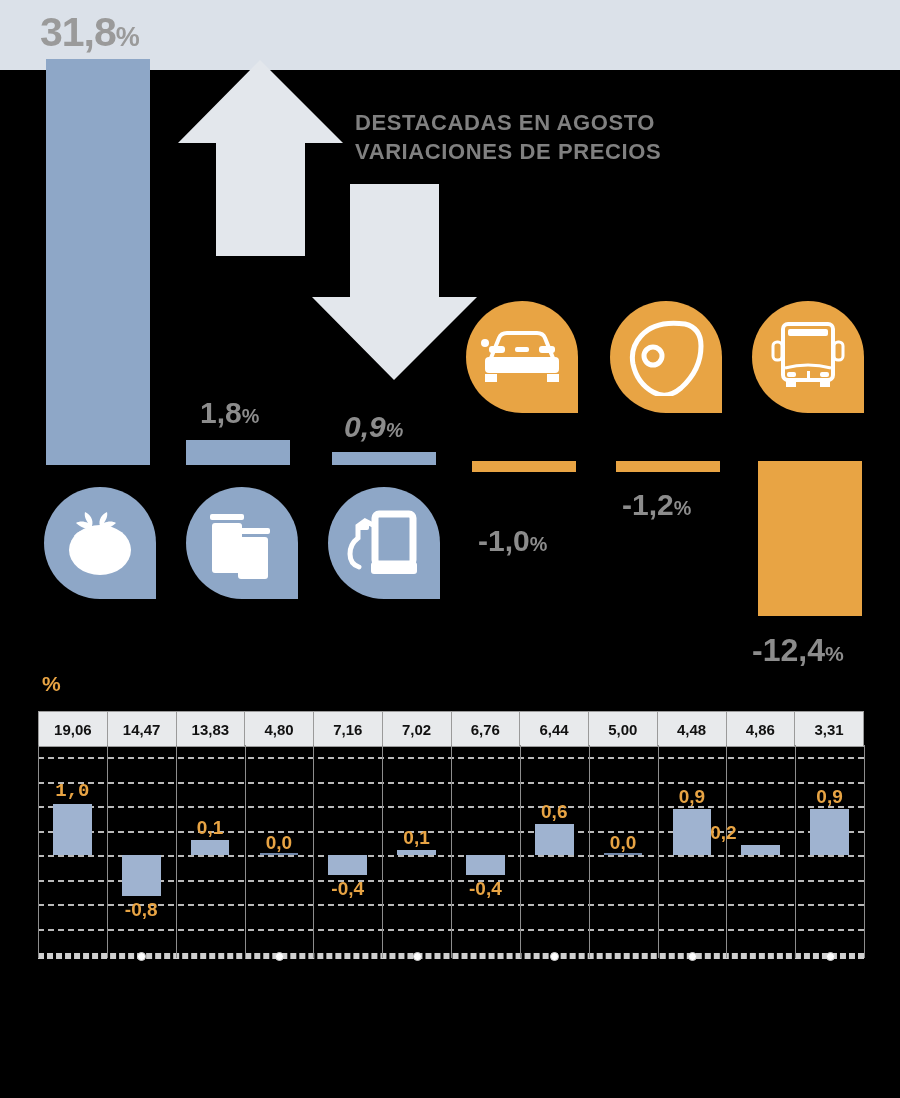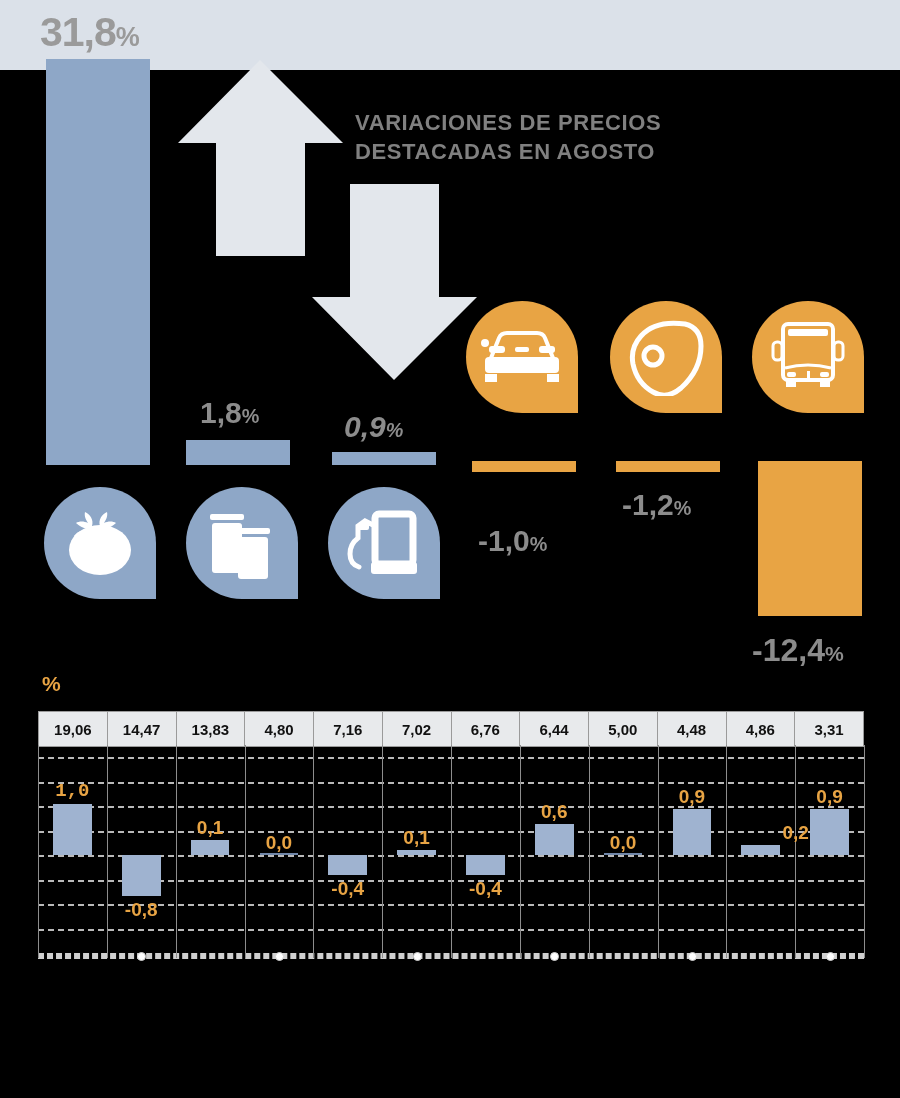--- a/index.html
+++ b/index.html
@@ -86,22 +86,22 @@
     </svg>
   </div>
 
   <div class="arrow" style="left:312px;top:184px;width:165px;height:196px;z-index:3;">
     <svg width="165" height="196" viewBox="0 0 165 196">
       <polygon points="38,0 127,0 127,113 165,113 82,196 0,113 38,113" fill="#e3e7ec"></polygon>
     </svg>
   </div>
 
   <div class="title">
+    <div>DESTACADAS EN AGOSTO</div>
     <div>VARIACIONES DE PRECIOS</div>
-    <div>DESTACADAS EN AGOSTO</div>
   </div>
 
   <div class="hero-val">
     <span>31,8</span><span class="pct">%</span>
   </div>
   <div class="ibar blue" style="left:46px;top:59px;width:104px;height:406px;z-index:4;"></div>
   <div class="badge blue" style="left:44px;top:487px;">
     <svg width="78" height="78" viewBox="0 0 78 78">
       <ellipse cx="39" cy="46" rx="31" ry="25" fill="#fff"></ellipse>
       <path d="M39 22 c-2 -6 2 -12 7 -14 1 4 -1 8 -3 11 4 -2 9 -2 12 0 -3 3 -7 5 -11 6 5 1 10 3 13 7 -6 2 -12 1 -17 -2 3 4 4 9 3 13 -4 -3 -7 -7 -8 -12 -1 5 -4 9 -8 12 -1 -4 0 -9 3 -13 -5 3 -11 4 -17 2 3 -4 8 -6 13 -7 -4 -1 -8 -3 -11 -6 3 -2 8 -2 12 0 -2 -3 -4 -7 -3 -11 5 2 9 8 7 14z" fill="#fff"></path>
@@ -236,21 +236,21 @@
         <div class="cval" style="left: 344.167px; width: 68.8333px; top: 82.9px;">0,1</div>
         <div class="cbar" style="left: 428.143px; width: 38.5467px; top: 110px; height: 20.4px;"></div>
         <div class="cval" style="left: 413px; width: 68.8333px; top: 134.4px;">-0,4</div>
         <div class="cbar" style="left: 496.977px; width: 38.5467px; top: 79.4px; height: 30.6px;"></div>
         <div class="cval" style="left: 481.833px; width: 68.8333px; top: 57.4px;">0,6</div>
         <div class="zeroline" style="left: 565.81px; width: 38.5467px; top: 108px;"></div>
         <div class="cval" style="left: 550.667px; width: 68.8333px; top: 88px;">0,0</div>
         <div class="cbar" style="left: 634.643px; width: 38.5467px; top: 64.1px; height: 45.9px;"></div>
         <div class="cval" style="left: 619.5px; width: 68.8333px; top: 42.1px;">0,9</div>
         <div class="cbar" style="left: 703.477px; width: 38.5467px; top: 99.8px; height: 10.2px;"></div>
-        <div class="cval" style="left: 702px; width: 68.8333px; top: 77.8px; text-align: right;">0,2</div>
+        <div class="cval" style="left: 651px; width: 68.8333px; top: 77.8px;">0,2</div>
         <div class="cbar" style="left: 772.31px; width: 38.5467px; top: 64.1px; height: 45.9px;"></div>
         <div class="cval" style="left: 757.167px; width: 68.8333px; top: 42.1px;">0,9</div>
         <div class="dot" style="left: 99.25px; top: 207px;"></div>
         <div class="dot" style="left: 236.917px; top: 207px;"></div>
         <div class="dot" style="left: 374.583px; top: 207px;"></div>
         <div class="dot" style="left: 512.25px; top: 207px;"></div>
         <div class="dot" style="left: 649.917px; top: 207px;"></div>
         <div class="dot" style="left: 787.583px; top: 207px;"></div>
       </div>
   </div>

